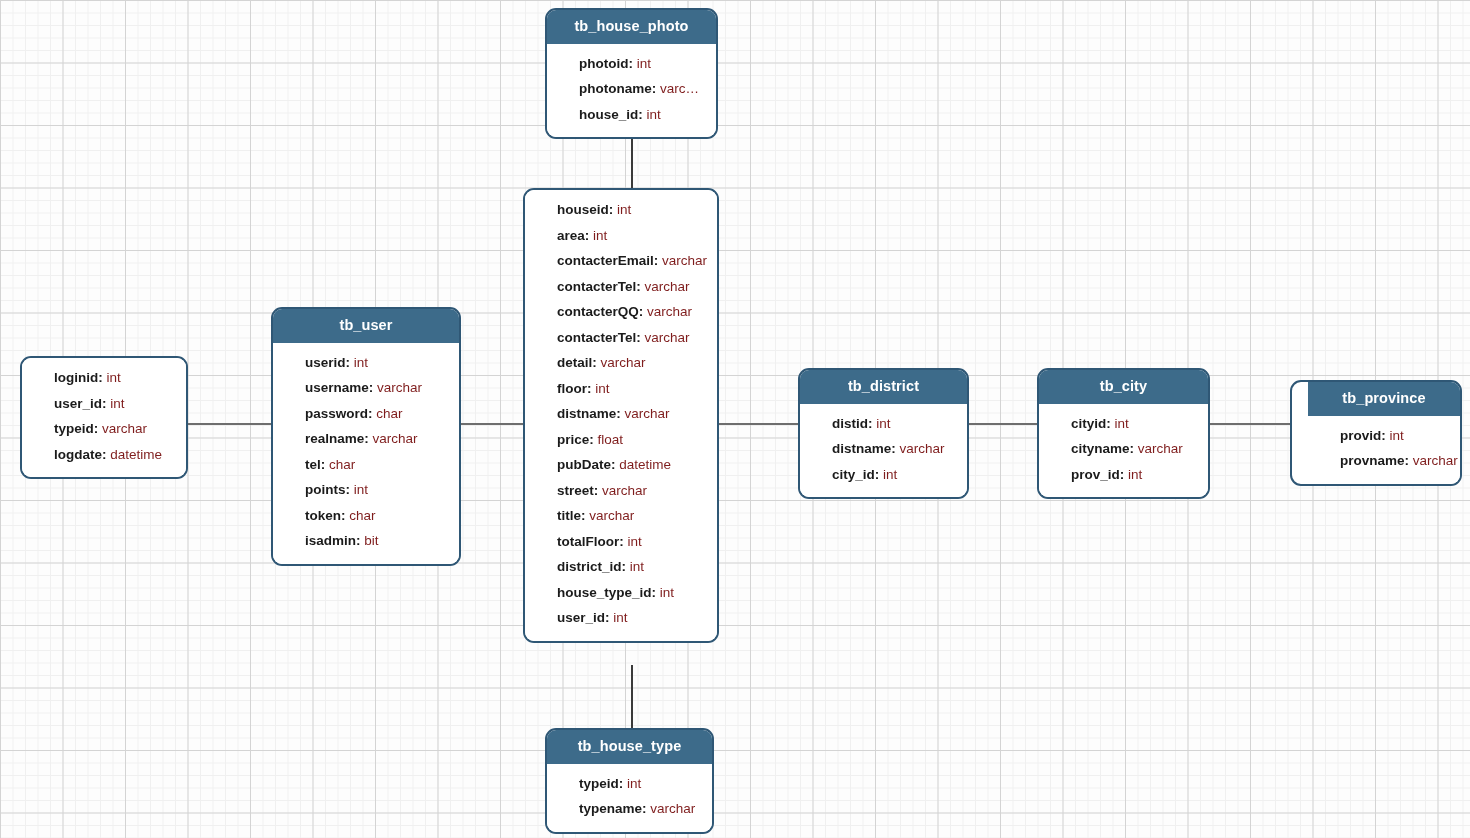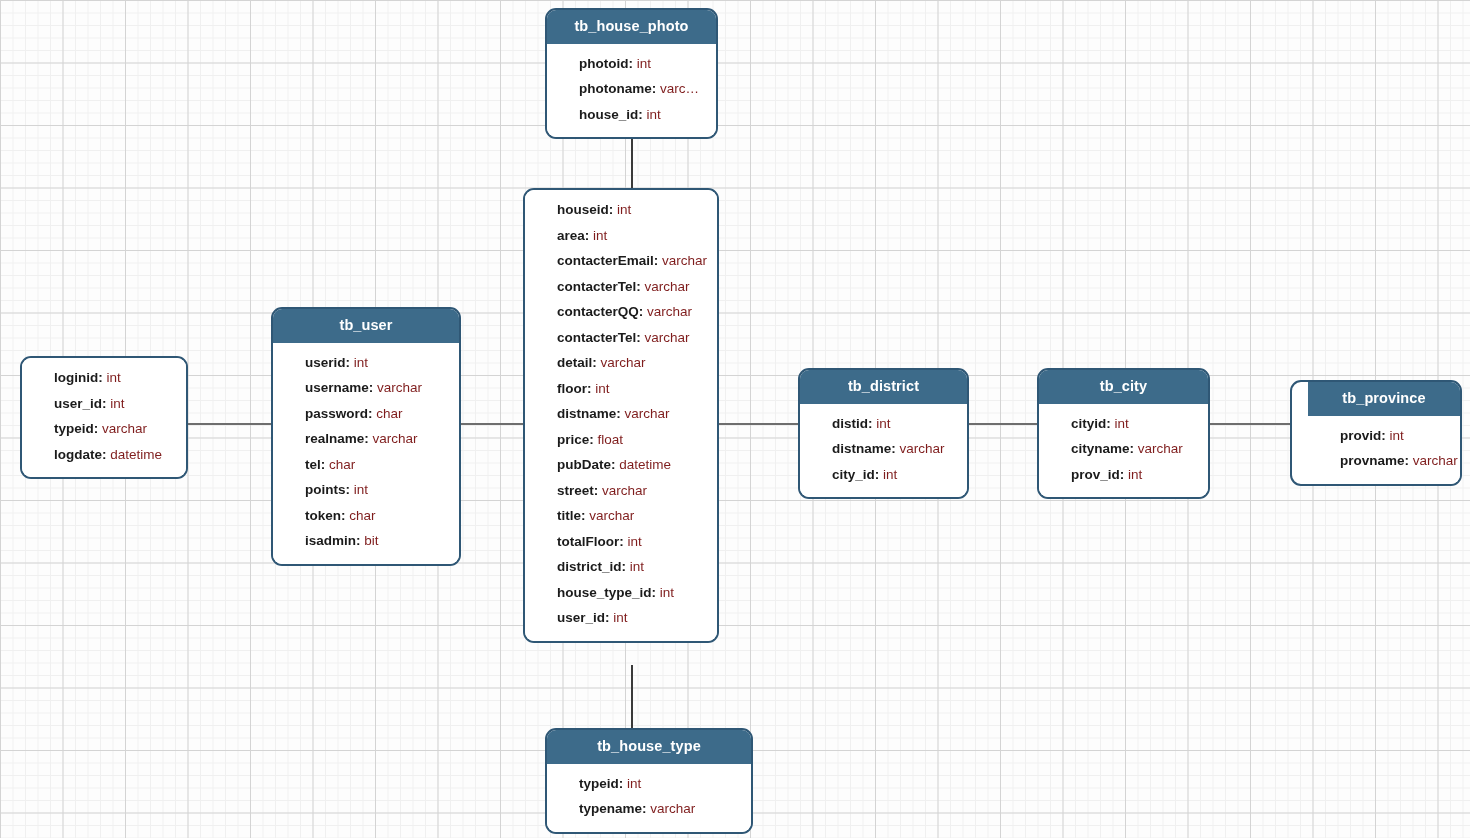--- a/index.html
+++ b/index.html
@@ -170,20 +170,20 @@
         <div class="field-row"><span class="field-name">prov_id</span><span class="field-sep">: </span><span class="field-type">int</span></div>
       </div>
     </div>
     <div class="table-card" style="left: 1290px; top: 380px; width: 172px; padding-left: 16px;">
       <div class="table-header">tb_province</div>
       <div class="table-body">
         <div class="field-row"><span class="field-name">provid</span><span class="field-sep">: </span><span class="field-type">int</span></div>
         <div class="field-row"><span class="field-name">provname</span><span class="field-sep">: </span><span class="field-type">varchar</span></div>
       </div>
     </div>
-    <div class="table-card" style="left: 545px; top: 728px; width: 208px;">
+    <div class="table-card" style="left: 545px; top: 728px; width: 169px;">
       <div class="table-header">tb_house_type</div>
       <div class="table-body">
         <div class="field-row"><span class="field-name">typeid</span><span class="field-sep">: </span><span class="field-type">int</span></div>
         <div class="field-row"><span class="field-name">typename</span><span class="field-sep">: </span><span class="field-type">varchar</span></div>
       </div>
     </div>
   </div>
 
 </body></html>

